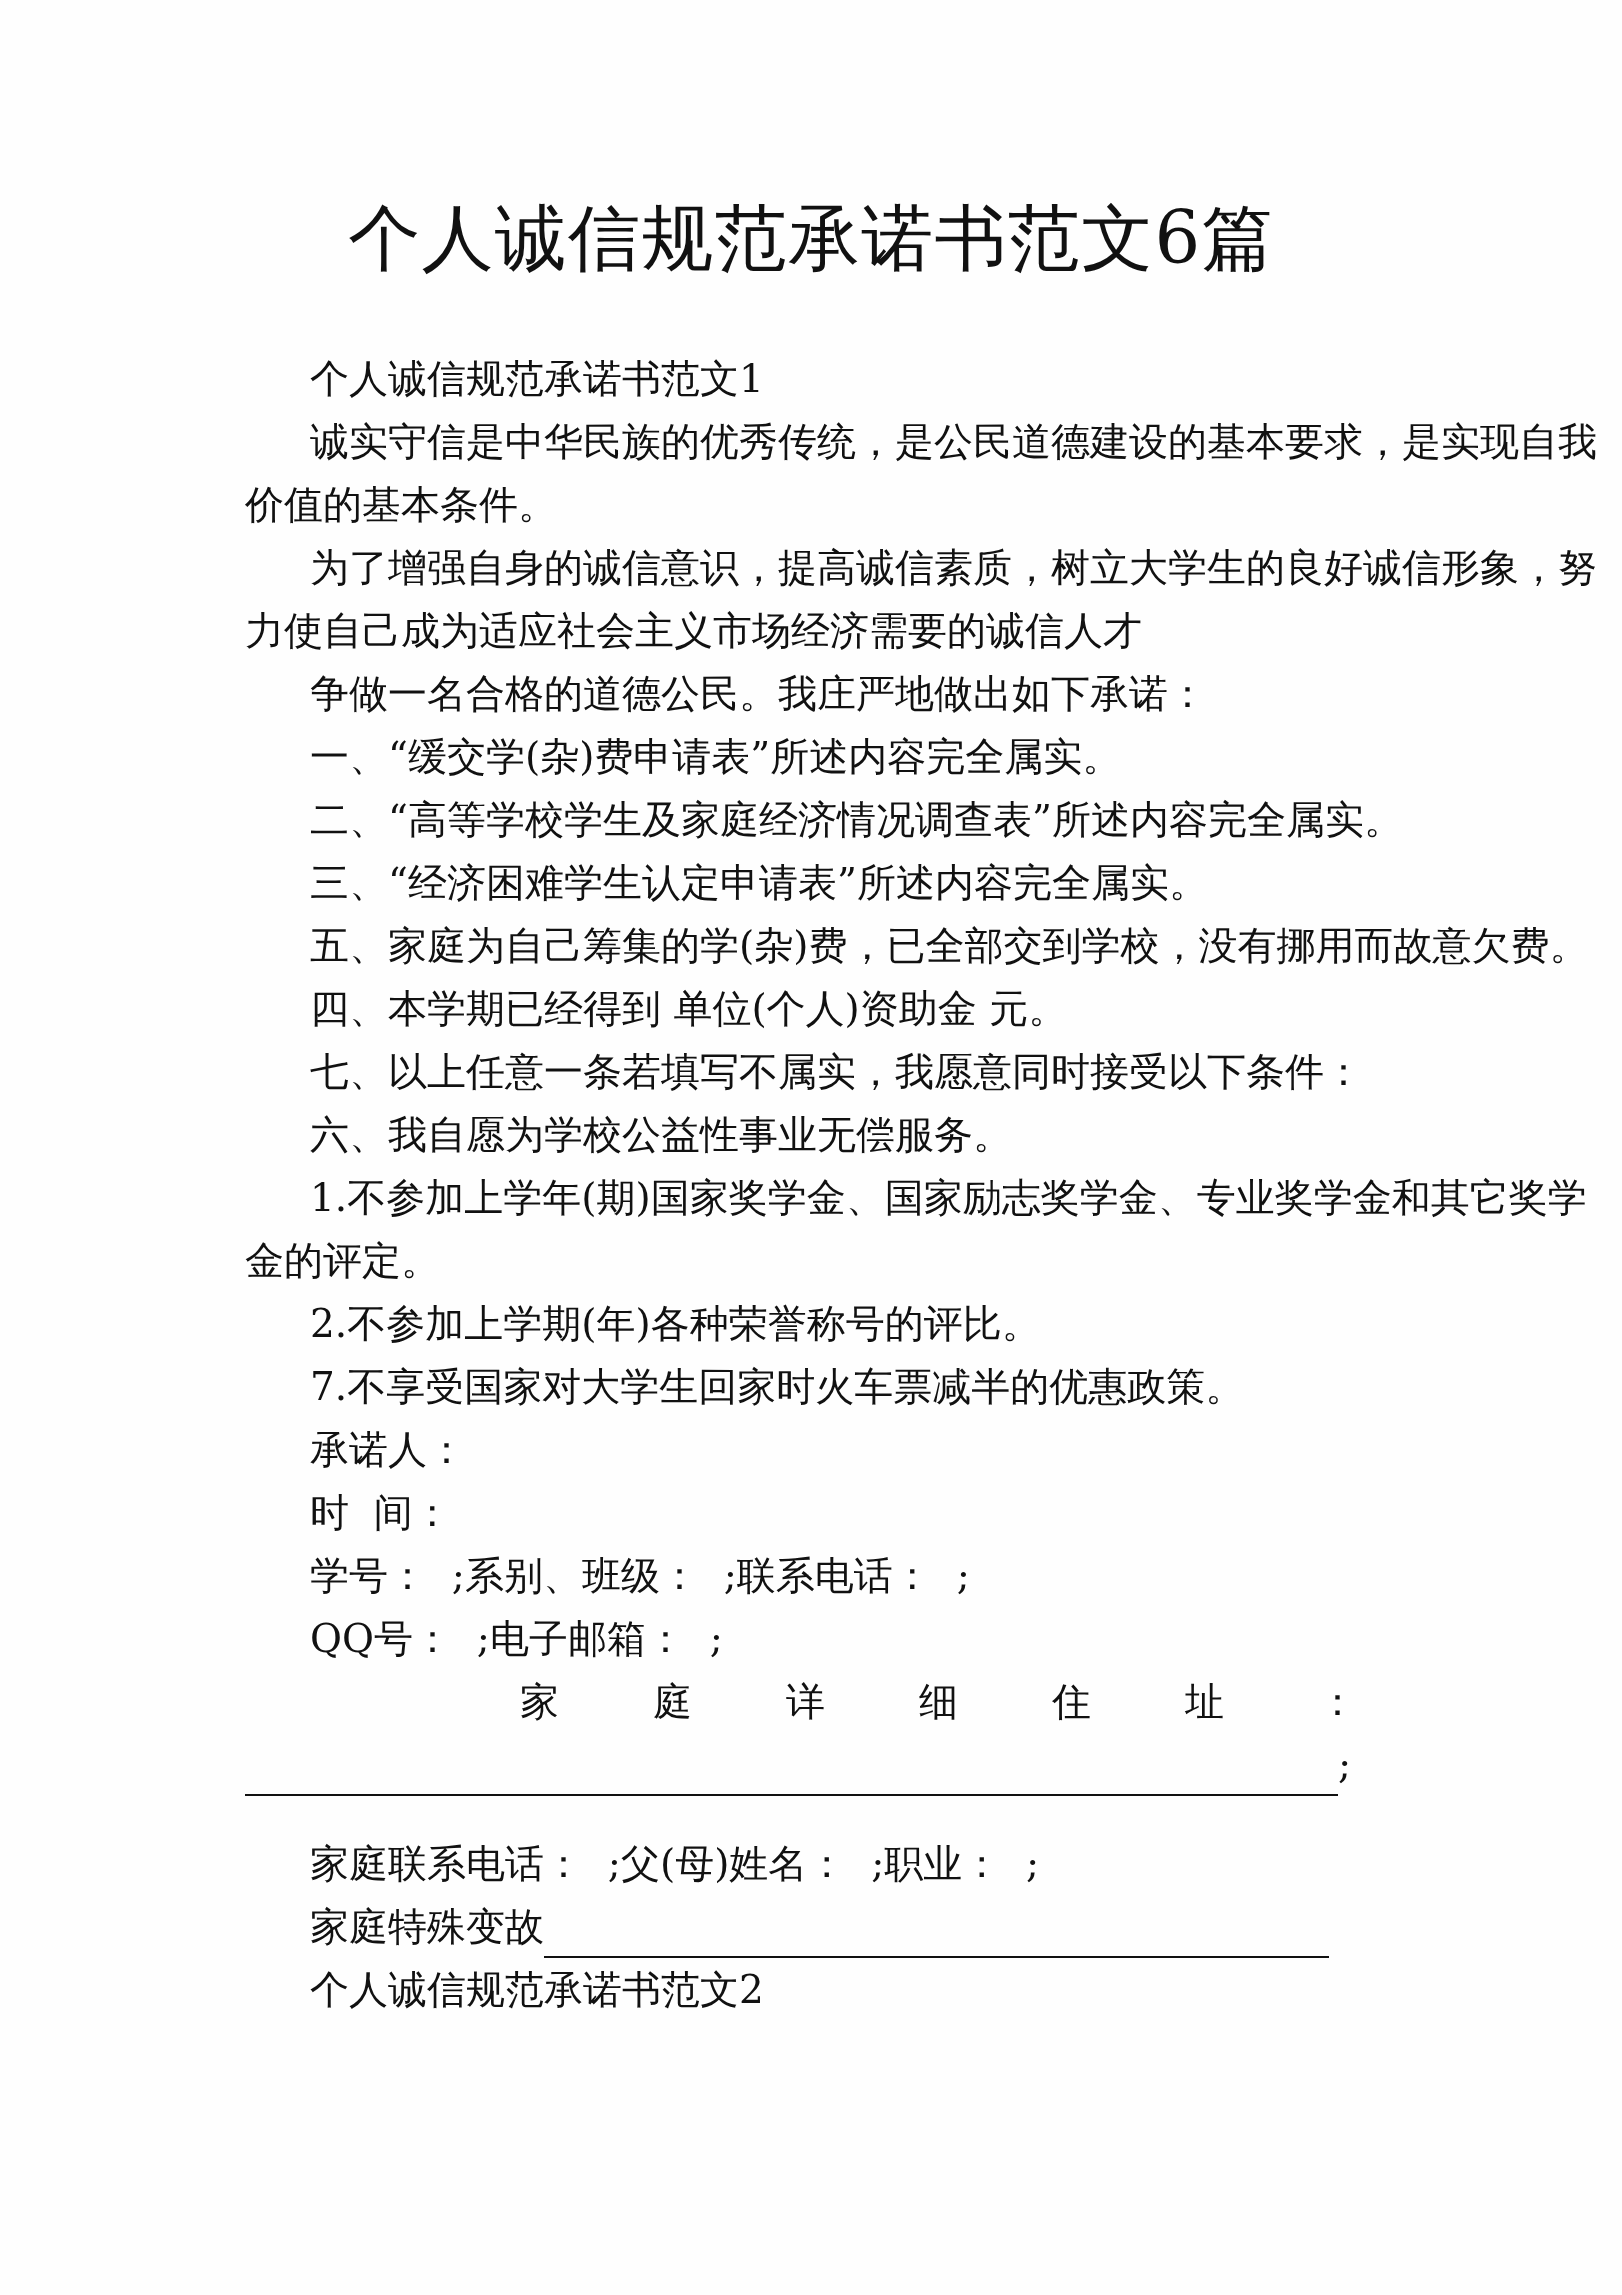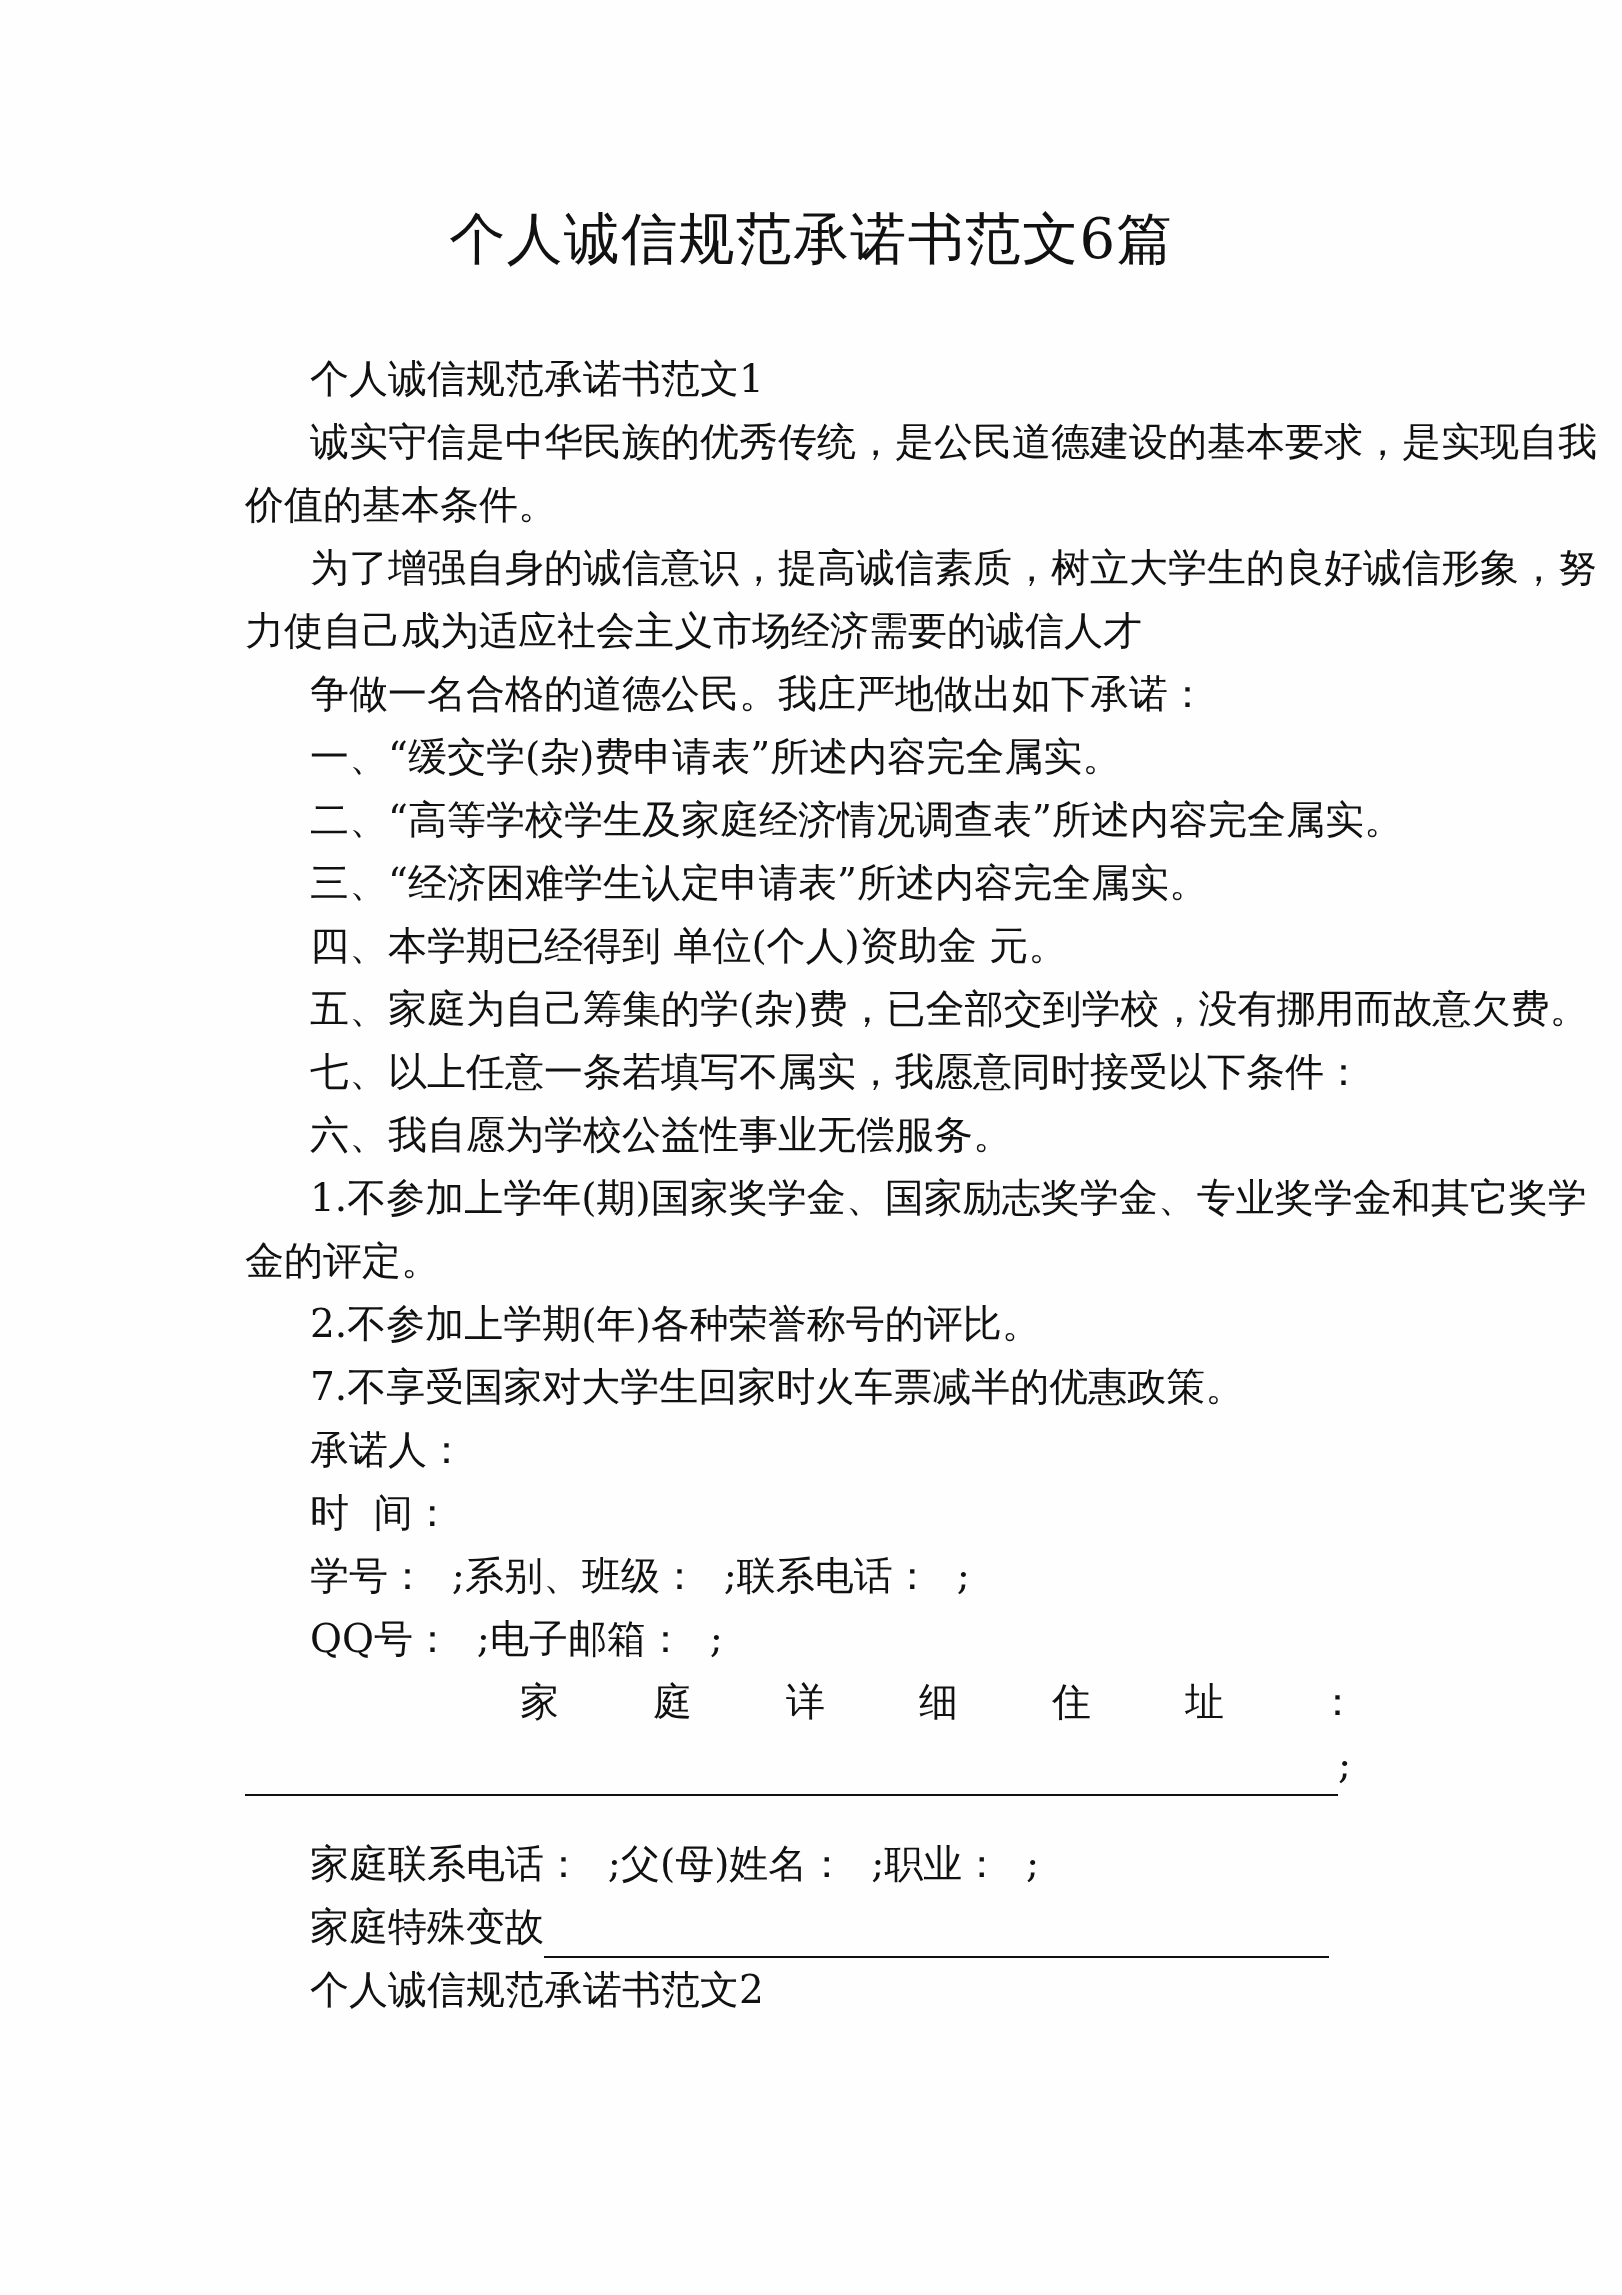--- a/index.html
+++ b/index.html
@@ -21,21 +21,21 @@
       width: 1623px;
       height: 2295px;
       background: #fefefe;
     }
     .title {
       position: absolute;
       top: 196px;
       left: 0;
       width: 1623px;
       text-align: center;
-      font-size: 56px;
+      font-size: 72px;
       line-height: 85px;
       letter-spacing: 1.3px;
       font-family: "DejaVu Serif", "Liberation Serif", serif;
     }
     .body {
       position: absolute;
       top: 347px;
       left: 245px;
       width: 1145px;
       font-size: 39px;
@@ -81,22 +81,22 @@
 
     <p class="p indent">诚实守信是中华民族的优秀传统，是公民道德建设的基本要求，是实现自我</p>
     <p class="p">价值的基本条件。</p>
     <p class="p indent">为了增强自身的诚信意识，提高诚信素质，树立大学生的良好诚信形象，努</p>
     <p class="p">力使自己成为适应社会主义市场经济需要的诚信人才</p>
     <p class="p indent">争做一名合格的道德公民。我庄严地做出如下承诺：</p>
 
     <p class="p indent">一、“缓交学(杂)费申请表”所述内容完全属实。</p>
     <p class="p indent">二、“高等学校学生及家庭经济情况调查表”所述内容完全属实。</p>
     <p class="p indent">三、“经济困难学生认定申请表”所述内容完全属实。</p>
+    <p class="p indent">五、家庭为自己筹集的学(杂)费，已全部交到学校，没有挪用而故意欠费。</p>
     <p class="p indent">四、本学期已经得到 单位(个人)资助金 元。</p>
-    <p class="p indent">五、家庭为自己筹集的学(杂)费，已全部交到学校，没有挪用而故意欠费。</p>
     <p class="p indent">七、以上任意一条若填写不属实，我愿意同时接受以下条件：</p>
     <p class="p indent">六、我自愿为学校公益性事业无偿服务。</p>
 
     <p class="p indent">1.不参加上学年(期)国家奖学金、国家励志奖学金、专业奖学金和其它奖学</p>
     <p class="p">金的评定。</p>
     <p class="p indent">2.不参加上学期(年)各种荣誉称号的评比。</p>
     <p class="p indent">7.不享受国家对大学生回家时火车票减半的优惠政策。</p>
 
     <p class="p indent">承诺人：</p>
     <p class="p indent" style="white-space: pre;">时  间：</p>

